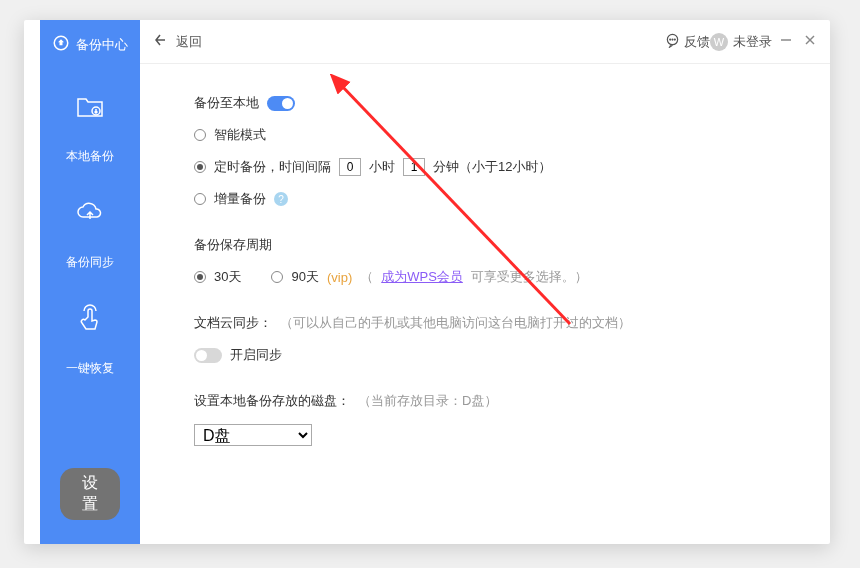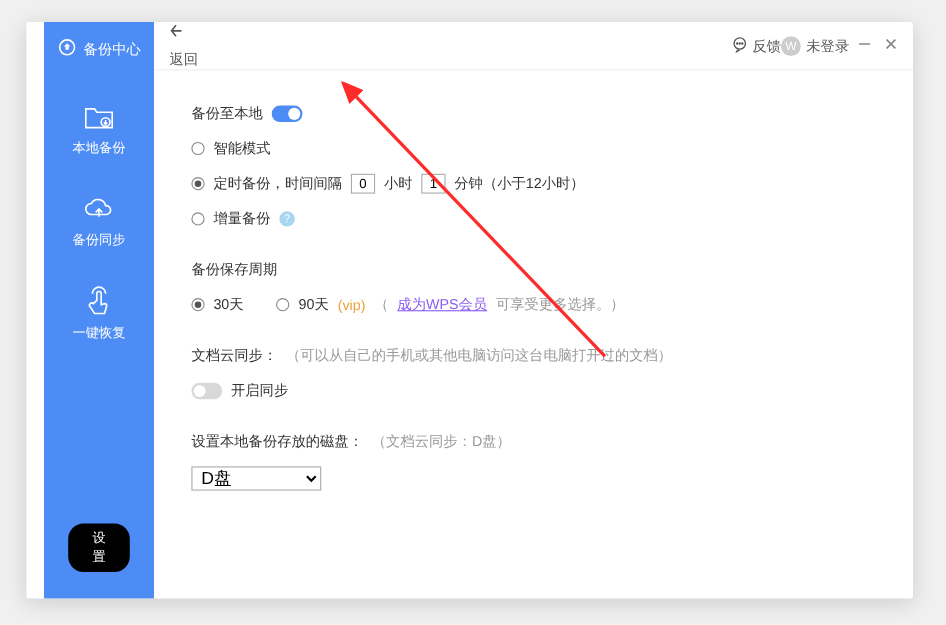--- a/index.html
+++ b/index.html
@@ -1,35 +1,35 @@
 <!DOCTYPE html>
 <html><head>
 <meta charset="utf-8">
 <style>
 * { box-sizing: border-box; margin: 0; padding: 0; }
 body { font-family: "Microsoft YaHei", -apple-system, sans-serif; background: #f0f0f0; width: 860px; height: 568px; overflow: hidden; }
 .window { position: absolute; left: 24px; top: 20px; width: 806px; height: 524px; background: #fff; box-shadow: 0 4px 20px rgba(0,0,0,0.15); display: flex; border-radius: 2px; padding-left: 16px; }
 .sidebar { width: 100px; background: #4d8bf5; display: flex; flex-direction: column; align-items: center; position: relative; }
 .sidebar-header { display: flex; align-items: center; gap: 6px; color: #fff; font-size: 13px; padding: 14px 0 20px; }
 .home-icon { width: 18px; height: 18px; }
-.nav-item { display: flex; flex-direction: column; align-items: center; gap: 0; color: #fff; font-size: 12px; padding: 16px 0; cursor: pointer; width: 100%; }
+.nav-item { display: flex; flex-direction: column; align-items: center; gap: 22px; color: #fff; font-size: 12px; padding: 16px 0; cursor: pointer; width: 100%; }
 .nav-item:first-of-type { background: rgba(255,255,255,0.12); }
 .nav-icon { width: 32px; height: 32px; }
-.settings-btn { position: absolute; bottom: 24px; left: 50%; transform: translateX(-50%); background: #000000; color: #fff; border: none; border-radius: 14px; padding: 5px 22px; font-size: 12px; cursor: pointer; }
+.settings-btn { position: absolute; bottom: 24px; left: 50%; transform: translateX(-50%); background: #737373; color: #fff; border: none; border-radius: 14px; padding: 5px 22px; font-size: 16px; cursor: pointer; }
 .main { flex: 1; display: flex; flex-direction: column; position: relative; }
 .topbar { height: 44px; display: flex; align-items: center; padding: 0 14px; border-bottom: 1px solid #eee; }
-.back-btn { display: flex; align-items: flex-start; gap: 6px; color: #555; font-size: 13px; cursor: pointer; flex-direction: column; }
+.back-btn { display: flex; align-items: center; gap: 6px; color: #555; font-size: 13px; cursor: pointer; }
 .back-icon { width: 16px; height: 16px; }
 .topbar-right { margin-left: auto; display: flex; align-items: center; color: #555; font-size: 13px; }
 .feedback { display: flex; align-items: center; gap: 4px; cursor: pointer; }
 .avatar { width: 18px; height: 18px; border-radius: 50%; background: #ccc; display: flex; align-items: center; justify-content: center; color: #fff; font-size: 11px; }
 .login { display: flex; align-items: center; gap: 5px; cursor: pointer; }
 .win-btns { display: flex; align-items: center; gap: 12px; margin-left: 8px; }
 .win-btn { cursor: pointer; color: #888; }
-.content { padding: 30px 34px; font-size: 13px; color: #333; position: relative; }
+.content { padding: 30px 34px; font-size: 13px; color: #333; position: relative; margin-left: 20px; }
 .row { display: flex; align-items: center; gap: 8px; margin-bottom: 14px; }
 .section-gap { margin-top: 28px; text-align: center; }
 .toggle { width: 28px; height: 15px; background: #4d8bf5; border-radius: 8px; position: relative; cursor: pointer; }
 .toggle::after { content: ""; position: absolute; right: 2px; top: 2px; width: 11px; height: 11px; background: #fff; border-radius: 50%; }
 .toggle-off { width: 28px; height: 15px; background: #d8d8d8; border-radius: 8px; position: relative; cursor: pointer; }
 .toggle-off::after { content: ""; position: absolute; left: 2px; top: 2px; width: 11px; height: 11px; background: #fff; border-radius: 50%; }
 .radio { width: 12px; height: 12px; border: 1px solid #888; border-radius: 50%; display: inline-flex; align-items: center; justify-content: center; cursor: pointer; flex-shrink: 0; }
 .radio.checked::after { content: ""; width: 6px; height: 6px; background: #555; border-radius: 50%; }
 .num-input { width: 22px; height: 18px; border: 1px solid #aaa; text-align: center; font-size: 12px; }
 .help-icon { width: 14px; height: 14px; border-radius: 50%; background: #a8d5f0; color: #fff; font-size: 10px; display: inline-flex; align-items: center; justify-content: center; }
@@ -178,21 +178,21 @@
         <span>文档云同步：</span>
         <span class="gray">（可以从自己的手机或其他电脑访问这台电脑打开过的文档）</span>
       </div>
       <div class="row">
         <span class="toggle-off"></span>
         <span>开启同步</span>
       </div>
 
       <div class="row section-gap">
         <span>设置本地备份存放的磁盘：</span>
-        <span class="gray">（文档云同步：D盘）</span>
+        <span class="gray">（当前存放目录：D盘）</span>
       </div>
       <div class="row">
         <select class="select">
           <option>D盘</option>
         </select>
       </div>
     </div>
   </div>
 </div>
 

